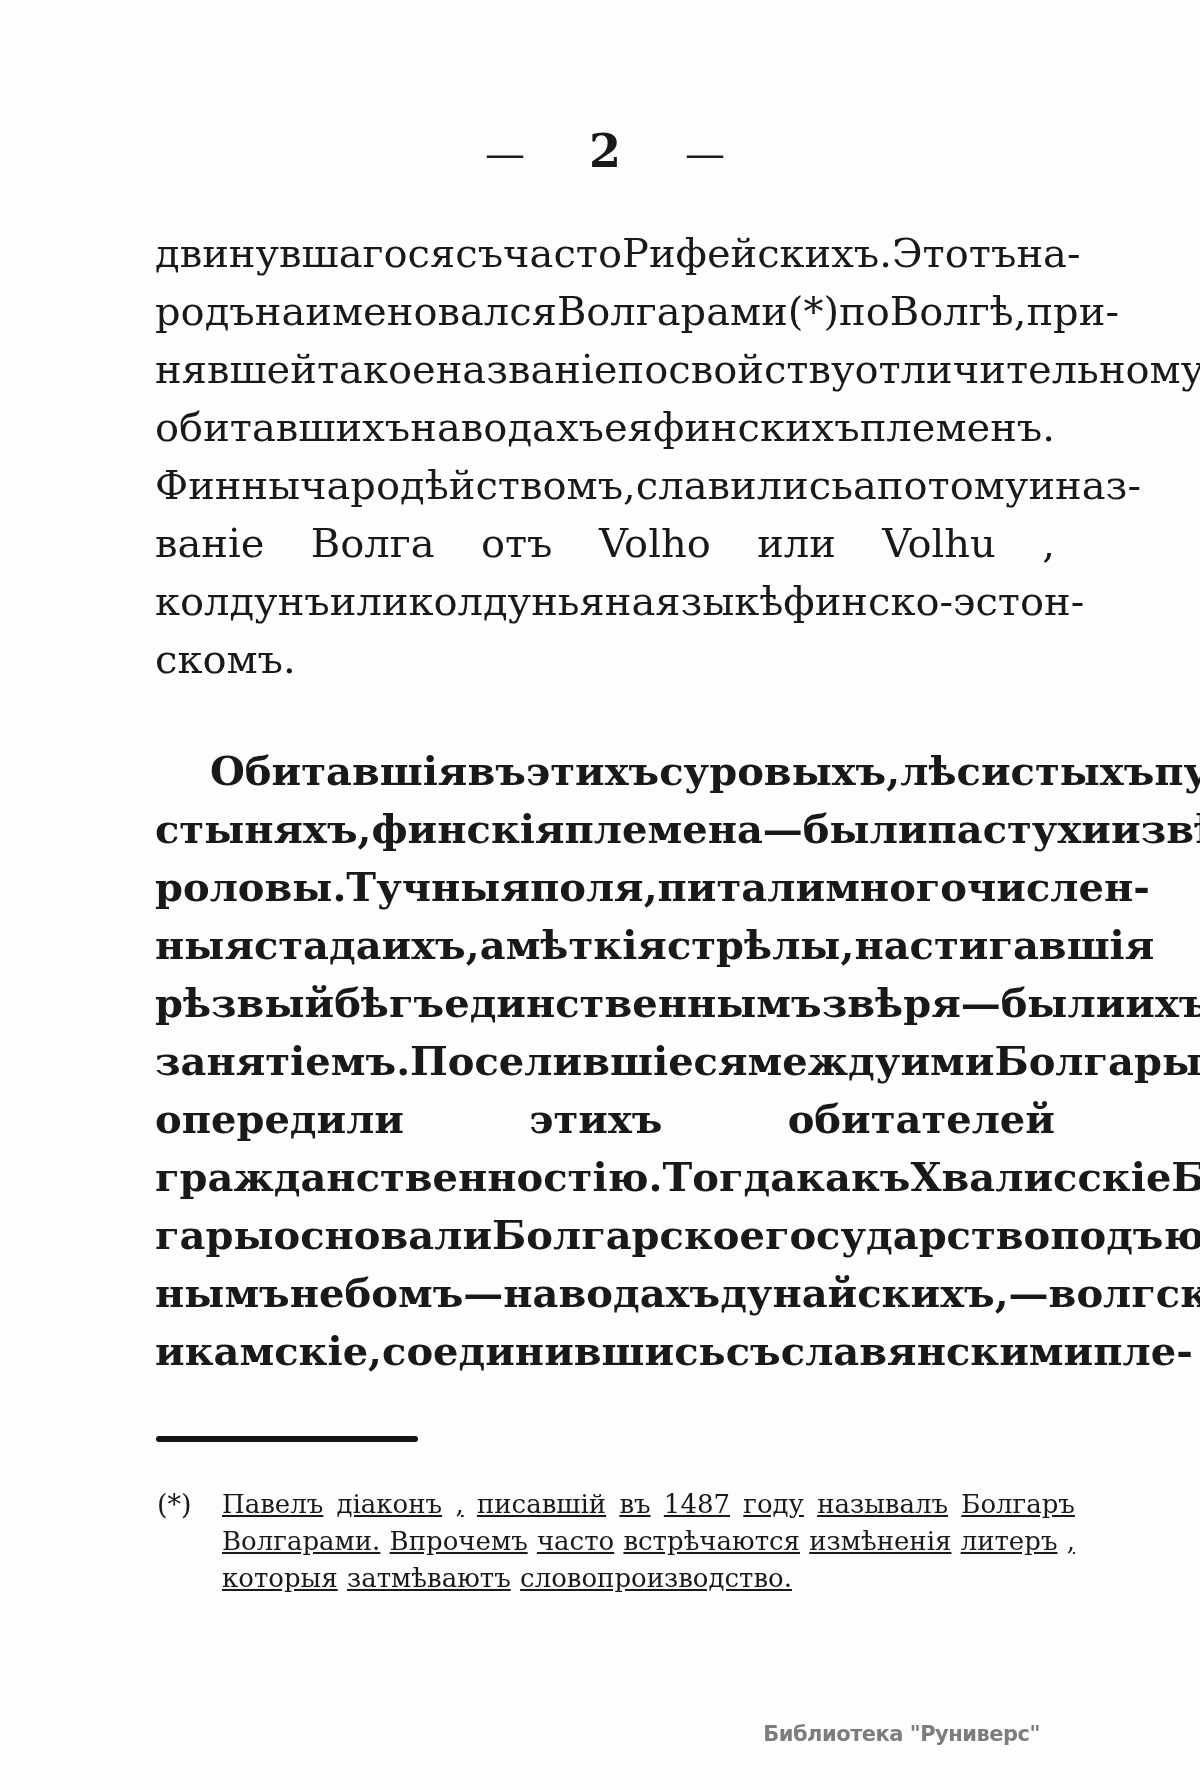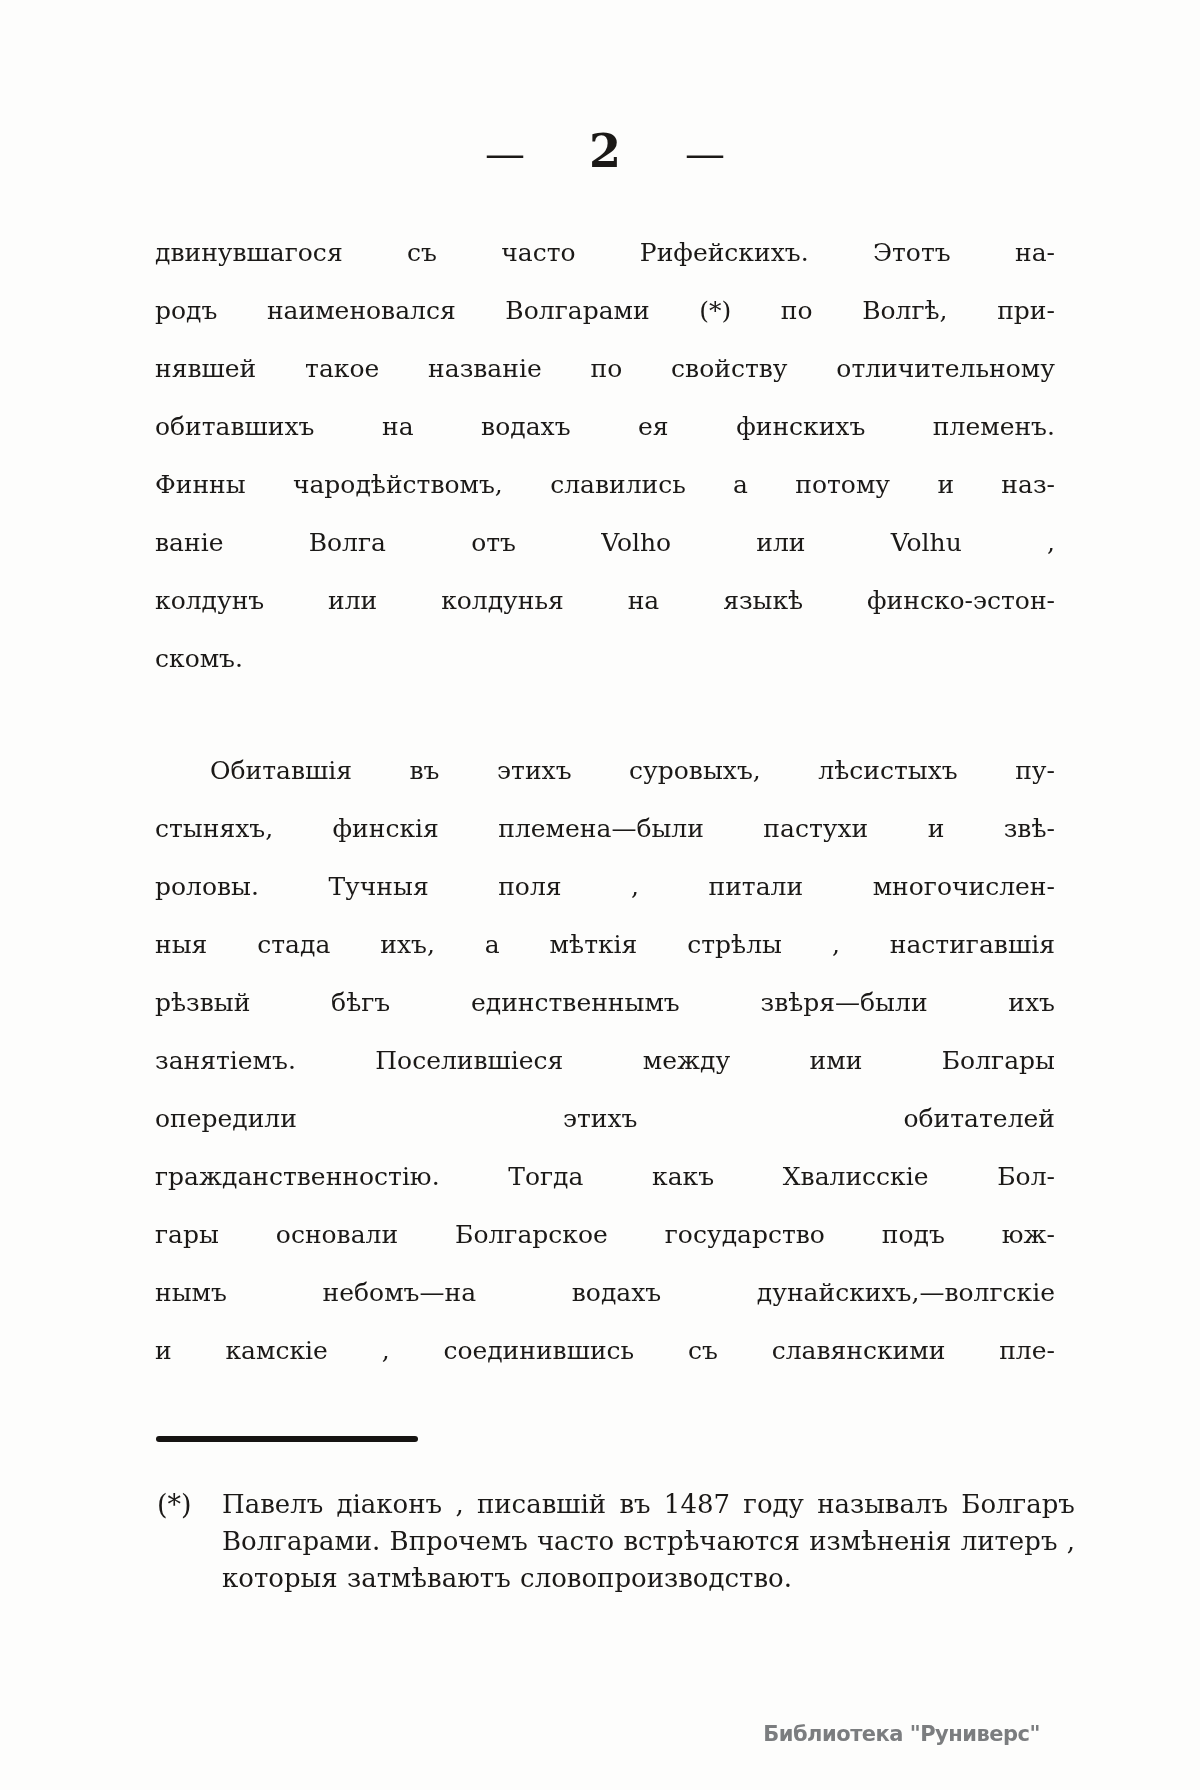--- a/index.html
+++ b/index.html
@@ -14,39 +14,39 @@
   
   .pg-header{
     position:absolute;left:155px;top:122px;width:900px;height:58px;
     display:flex;justify-content:center;align-items:center;gap:64px;
   }
   .pg-header .dash{font-size:40px;line-height:1;transform:translateY(2px);}
   .pg-header .num{font-size:46px;line-height:1;font-weight:bold;}
   
   .body-block{position:absolute;left:155px;top:224px;width:900px;}
   .para{margin:0;}
-  .para + .para{margin-top:54px;}
+  .para + .para{margin-top:54px;font-weight:bold;}
   .line{
     display:flex;justify-content:space-between;align-items:baseline;
-    height:58px;line-height:58px;font-size:25px;white-space:nowrap;
+    height:58px;line-height:58px;font-size:40px;white-space:nowrap;
   }
   .line span{display:inline-block;}
   .line.line-left{justify-content:flex-start;gap:0.36em;}
   .line.line-indent{padding-left:55px;}
   
   .fn-rule{
     position:absolute;left:156px;top:1436px;width:262px;height:6px;
     background:#161412;border-radius:3px;
   }
   .footnote{position:absolute;left:155px;top:1486px;width:920px;}
   .fn-marker{
     position:absolute;left:2px;top:0;font-size:27px;line-height:37px;
   }
   .fn-lines{margin-left:67px;}
-  .footnote .line{height:37px;line-height:37px;font-size:26px;}
+  .footnote .line{height:37px;line-height:37px;font-size:26px;text-decoration:underline;}
   
   .watermark{
     position:absolute;right:160px;top:1722px;
     font-family:"DejaVu Sans","Liberation Sans",sans-serif;
     font-weight:bold;font-size:21px;letter-spacing:-0.5px;
     color:#7b7d7f;white-space:nowrap;
   }
 </style>
 </head>
 <body>

